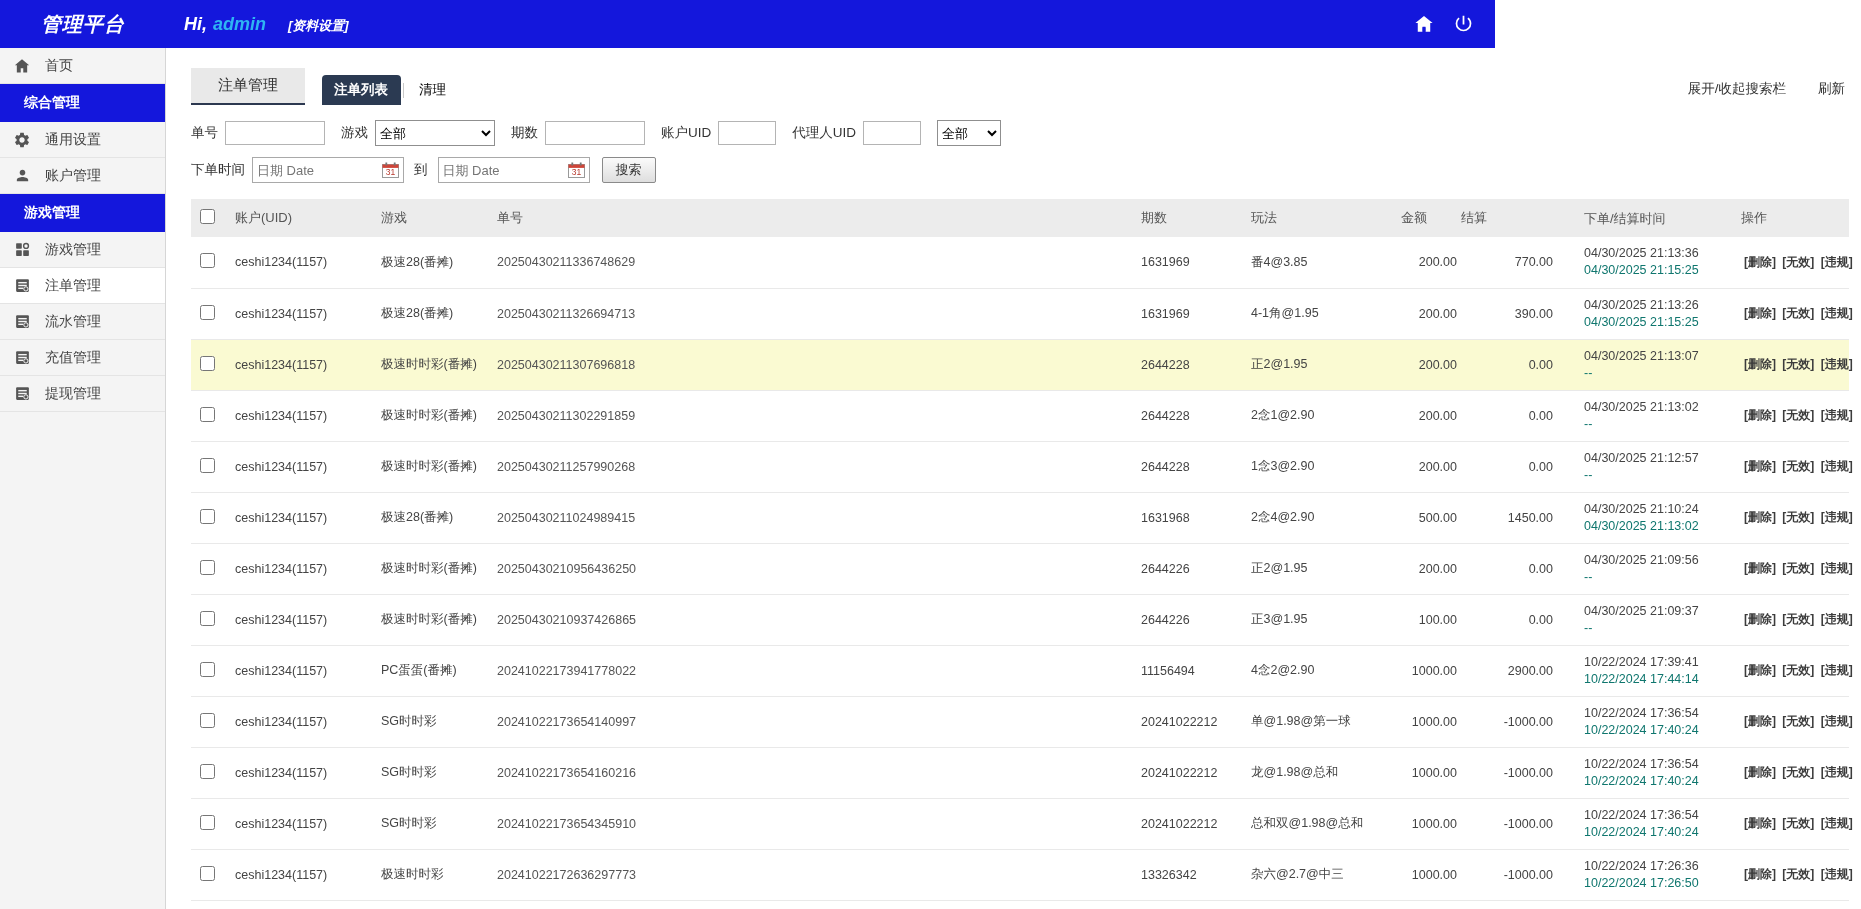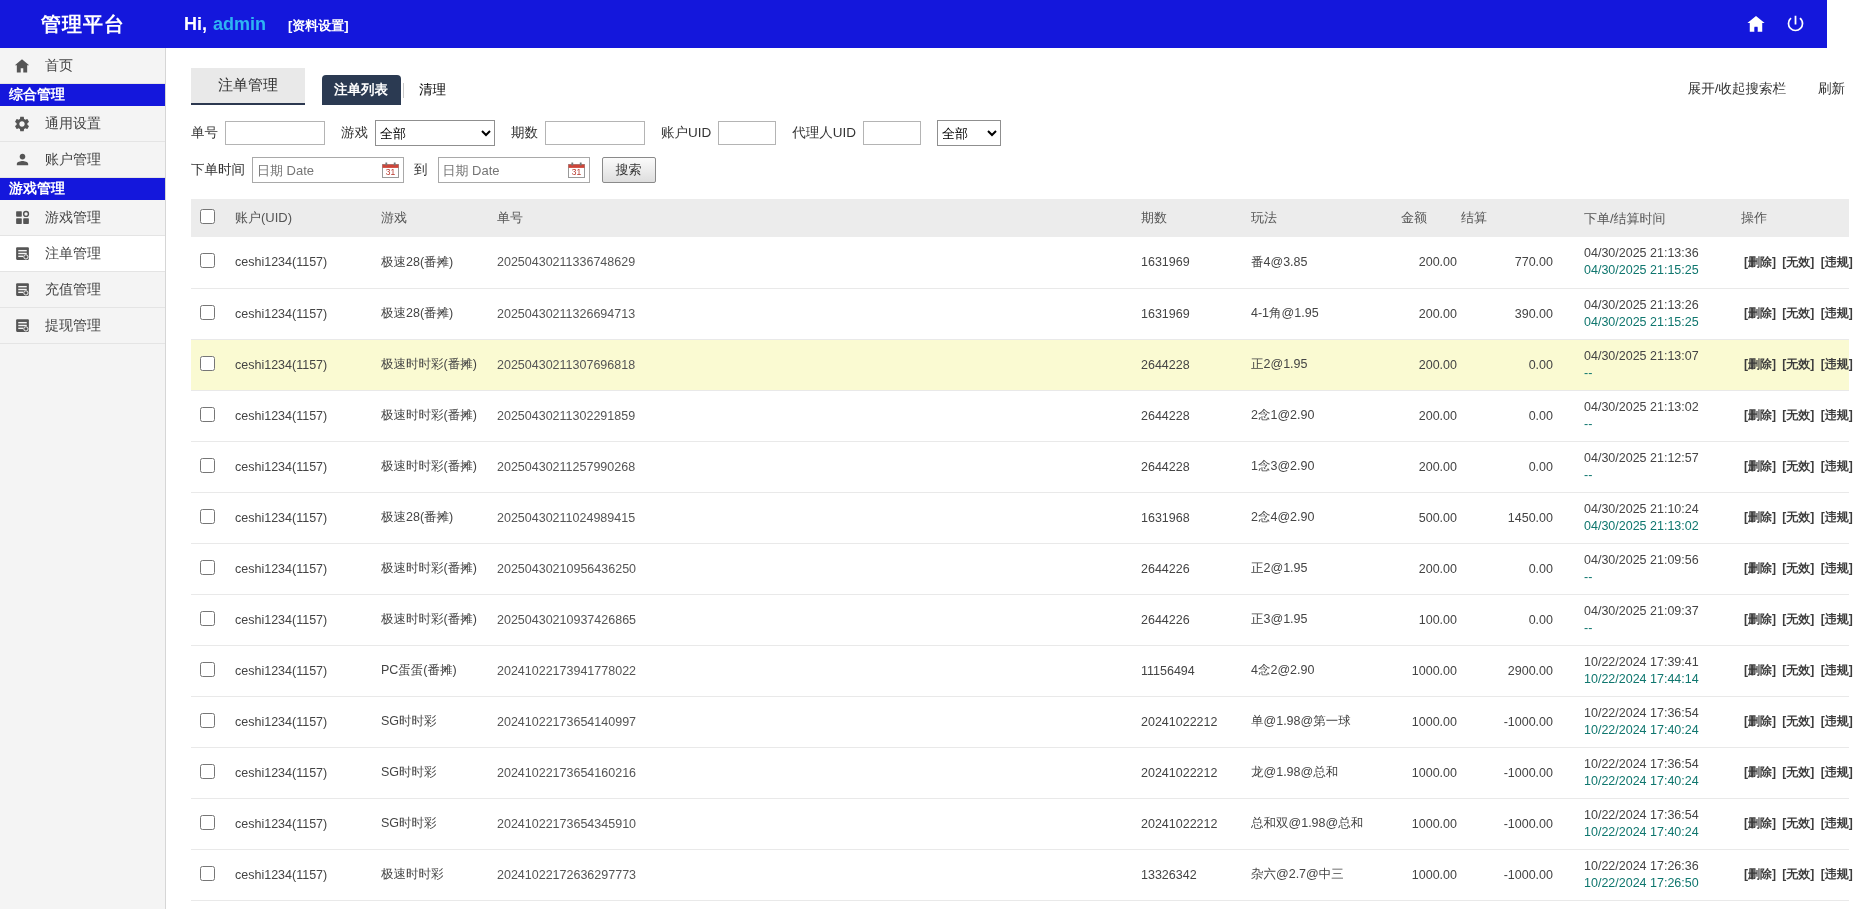--- a/index.html
+++ b/index.html
@@ -7,38 +7,38 @@
     --username-blue:#2eb5f3;
     --active-tab-bg:#2b3a52;
     --highlight-row:#fafad2;
   }
   *{box-sizing:border-box;margin:0;padding:0;}
   html,body{width:1861px;height:909px;overflow:hidden;background:#fff;
     font-family:"Liberation Sans","DejaVu Sans",sans-serif;}
   a{text-decoration:none;color:inherit;cursor:pointer;}
 
   
-  .topbar{position:absolute;top:0;left:0;width:1827px;height:48px;
-    background:var(--header-blue);display:flex;align-items:center;color:#fff;z-index:5;}
+  .topbar{position:absolute;top:0;left:0;width:1495px;height:48px;
+    background:var(--header-blue);display:flex;align-items:center;color:#fff;z-index:5;font-style:italic;}
   .brand{width:166px;text-align:center;font-size:20px;font-weight:bold;letter-spacing:1px;}
   .greeting{display:flex;align-items:baseline;margin-left:18px;font-weight:bold;}
   .greet-prefix{font-size:18px;}
   .username{font-size:18px;color:var(--username-blue);margin-left:6px;}
   .profile-link{font-size:13px;margin-left:22px;font-weight:bold;}
   .topbar-icons{margin-left:auto;display:flex;align-items:center;gap:18px;padding-right:20px;}
   .topbar-icons .tico{width:22px;height:22px;display:inline-flex;cursor:pointer;}
 
   
   .sidebar{position:absolute;top:48px;left:0;width:166px;bottom:0;background:#f4f4f4;
     border-right:1px solid #d6d6d6;}
   .side-item{height:36px;display:flex;align-items:center;padding-left:13px;gap:14px;
     border-bottom:1px solid #e4e4e4;color:#444;font-size:14px;cursor:pointer;background:#f4f4f4;}
   .side-item.active{background:#fff;}
   .side-icon{width:18px;height:18px;display:inline-flex;align-items:center;justify-content:center;flex:0 0 18px;}
-  .side-section{height:22px;display:flex;align-items:center;padding-left:9px;
+  .side-section{height:38px;display:flex;align-items:center;padding-left:24px;
     background:var(--header-blue);color:#fff;font-size:14px;font-weight:bold;}
 
   
   .main{position:absolute;left:167px;top:48px;right:0;bottom:0;background:#fff;}
   .content-topright{position:absolute;top:32px;right:16px;font-size:13.5px;color:#333;
     display:flex;gap:32px;}
   .title-row{display:flex;align-items:flex-end;margin:20px 0 0 24px;}
   .page-title{background:#e9e9e9;padding:8px 27px;font-size:15px;color:#333;
     border-bottom:2px solid #2c3850;}
   .tabs{display:flex;align-items:flex-end;margin-left:17px;}
@@ -158,20 +158,32 @@
           <rect x="3" y="3" width="18" height="18" rx="1.5" fill="#555"></rect>
           <rect x="6" y="7" width="12" height="2" fill="#f4f4f4"></rect>
           <rect x="6" y="11" width="12" height="2" fill="#f4f4f4"></rect>
           <rect x="6" y="15" width="7" height="2" fill="#f4f4f4"></rect>
           <circle cx="16.8" cy="16.8" r="3" fill="#555" stroke="#f4f4f4" stroke-width="1.4"></circle>
         </svg>
       </span>
     <span class="side-label">注单管理</span>
   </div>
 
+  <div class="side-item">
+    <span class="side-icon">
+        <svg viewBox="0 0 24 24" width="17" height="17">
+          <rect x="3" y="3" width="18" height="18" rx="1.5" fill="#555"></rect>
+          <rect x="6" y="7" width="12" height="2" fill="#f4f4f4"></rect>
+          <rect x="6" y="11" width="12" height="2" fill="#f4f4f4"></rect>
+          <rect x="6" y="15" width="7" height="2" fill="#f4f4f4"></rect>
+          <circle cx="16.8" cy="16.8" r="3" fill="#555" stroke="#f4f4f4" stroke-width="1.4"></circle>
+        </svg>
+      </span>
+    <span class="side-label">流水管理</span>
+  </div>
 
   <div class="side-item">
     <span class="side-icon">
         <svg viewBox="0 0 24 24" width="17" height="17">
           <rect x="3" y="3" width="18" height="18" rx="1.5" fill="#555"></rect>
           <rect x="6" y="7" width="12" height="2" fill="#f4f4f4"></rect>
           <rect x="6" y="11" width="12" height="2" fill="#f4f4f4"></rect>
           <rect x="6" y="15" width="7" height="2" fill="#f4f4f4"></rect>
           <circle cx="16.8" cy="16.8" r="3" fill="#555" stroke="#f4f4f4" stroke-width="1.4"></circle>
         </svg>

